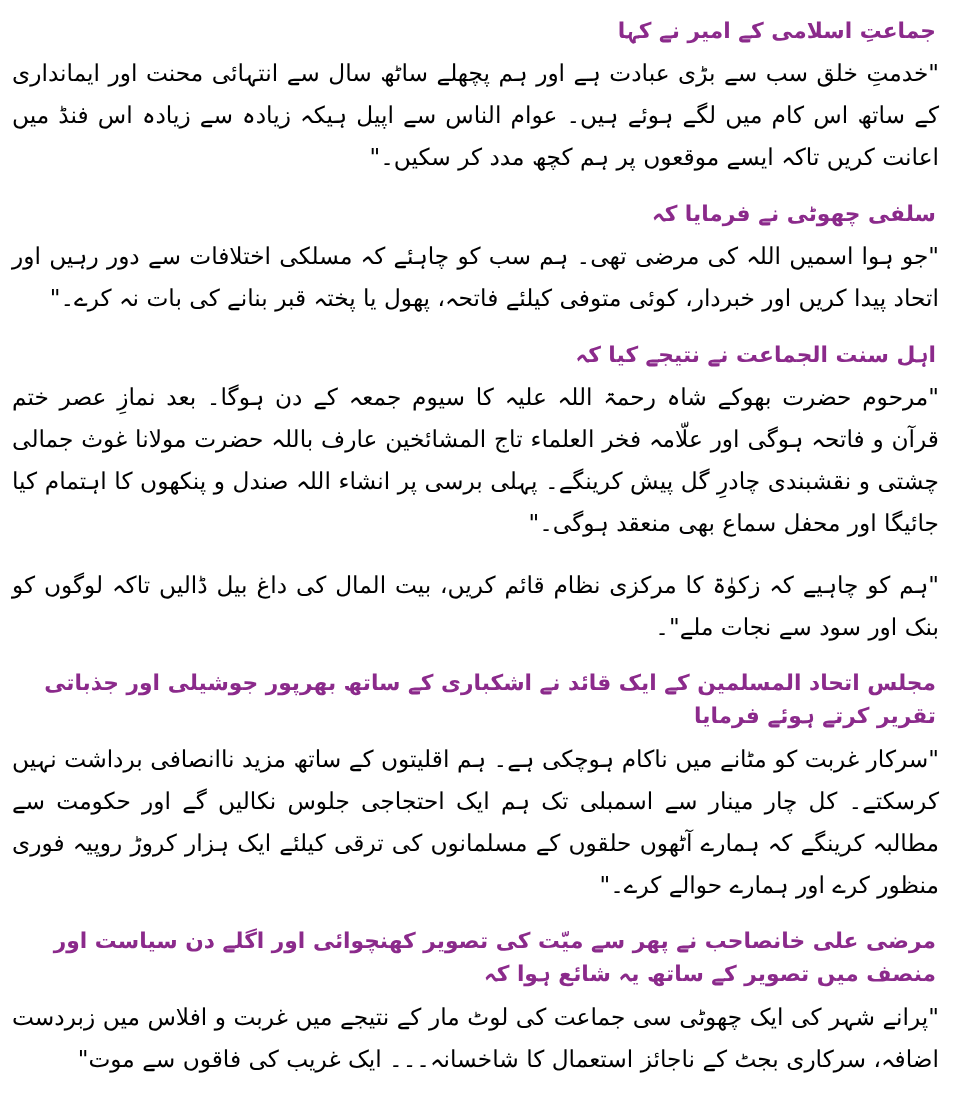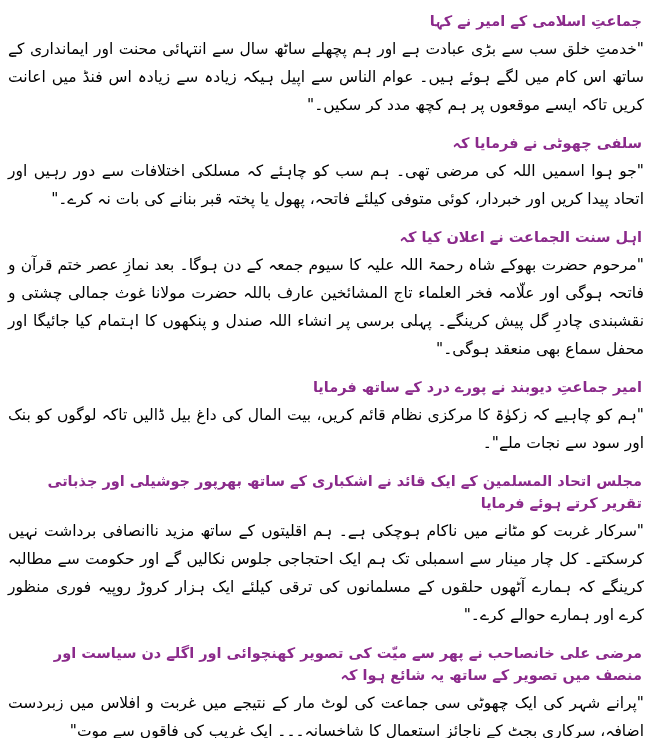--- a/index.html
+++ b/index.html
@@ -6,21 +6,21 @@
     margin: 0;
     padding: 0;
     background: #ffffff;
   }
   .page {
     width: 652px;
     height: 738px;
     margin: 0 auto;
     background: #ffffff;
     box-sizing: border-box;
-    padding: 10px 8px 10px 8px;
+    padding: 10px 26px 10px 8px;
     overflow: hidden;
     direction: rtl;
     font-family: "DejaVu Sans", sans-serif;
   }
   .section {
     margin-bottom: 13px;
   }
   .section-heading {
     color: var(--heading-color, #8B2A8B);
     font-weight: bold;
@@ -47,26 +47,25 @@
     <div class="section-heading">جماعتِ اسلامی کے امیر نے کہا</div>
     <p class="section-body">"خدمتِ خلق سب سے بڑی عبادت ہے اور ہم پچھلے ساٹھ سال سے انتہائی محنت اور ایمانداری کے ساتھ اس کام میں لگے ہوئے ہیں۔ عوام الناس سے اپیل ہیکہ زیادہ سے زیادہ اس فنڈ میں اعانت کریں تاکہ ایسے موقعوں پر ہم کچھ مدد کر سکیں۔"</p>
   </div>
 
   <div class="section">
     <div class="section-heading">سلفی چھوٹی نے فرمایا کہ</div>
     <p class="section-body">"جو ہوا اسمیں اللہ کی مرضی تھی۔ ہم سب کو چاہئے کہ مسلکی اختلافات سے دور رہیں اور اتحاد پیدا کریں اور خبردار، کوئی متوفی کیلئے فاتحہ، پھول یا پختہ قبر بنانے کی بات نہ کرے۔"</p>
   </div>
 
   <div class="section">
-    <div class="section-heading">اہل سنت الجماعت نے اعلان کیا کہ</div>
+    <div class="section-heading">اہل سنت الجماعت نے نتیجے کیا کہ</div>
     <p class="section-body">"مرحوم حضرت بھوکے شاہ رحمۃ اللہ علیہ کا سیوم جمعہ کے دن ہوگا۔ بعد نمازِ عصر ختم قرآن و فاتحہ ہوگی اور علّامہ فخر العلماء تاج المشائخین عارف باللہ حضرت مولانا غوث جمالی چشتی و نقشبندی چادرِ گل پیش کرینگے۔ پہلی برسی پر انشاء اللہ صندل و پنکھوں کا اہتمام کیا جائیگا اور محفل سماع بھی منعقد ہوگی۔"</p>
   </div>
 
   <div class="section">
-    <div class="section-heading">امیر جماعتِ دیوبند نے پورے درد کے ساتھ فرمایا</div>
     <p class="section-body">"ہم کو چاہیے کہ زکوٰۃ کا مرکزی نظام قائم کریں، بیت المال کی داغ بیل ڈالیں تاکہ لوگوں کو بنک اور سود سے نجات ملے"۔</p>
   </div>
 
   <div class="section">
     <div class="section-heading">مجلس اتحاد المسلمین کے ایک قائد نے اشکباری کے ساتھ بھرپور جوشیلی اور جذباتی تقریر کرتے ہوئے فرمایا</div>
     <p class="section-body">"سرکار غربت کو مٹانے میں ناکام ہوچکی ہے۔ ہم اقلیتوں کے ساتھ مزید ناانصافی برداشت نہیں کرسکتے۔ کل چار مینار سے اسمبلی تک ہم ایک احتجاجی جلوس نکالیں گے اور حکومت سے مطالبہ کرینگے کہ ہمارے آٹھوں حلقوں کے مسلمانوں کی ترقی کیلئے ایک ہزار کروڑ روپیہ فوری منظور کرے اور ہمارے حوالے کرے۔"</p>
   </div>
 
   <div class="section">
     <div class="section-heading">مرضی علی خانصاحب نے پھر سے میّت کی تصویر کھنچوائی اور اگلے دن سیاست اور منصف میں تصویر کے ساتھ یہ شائع ہوا کہ</div>

